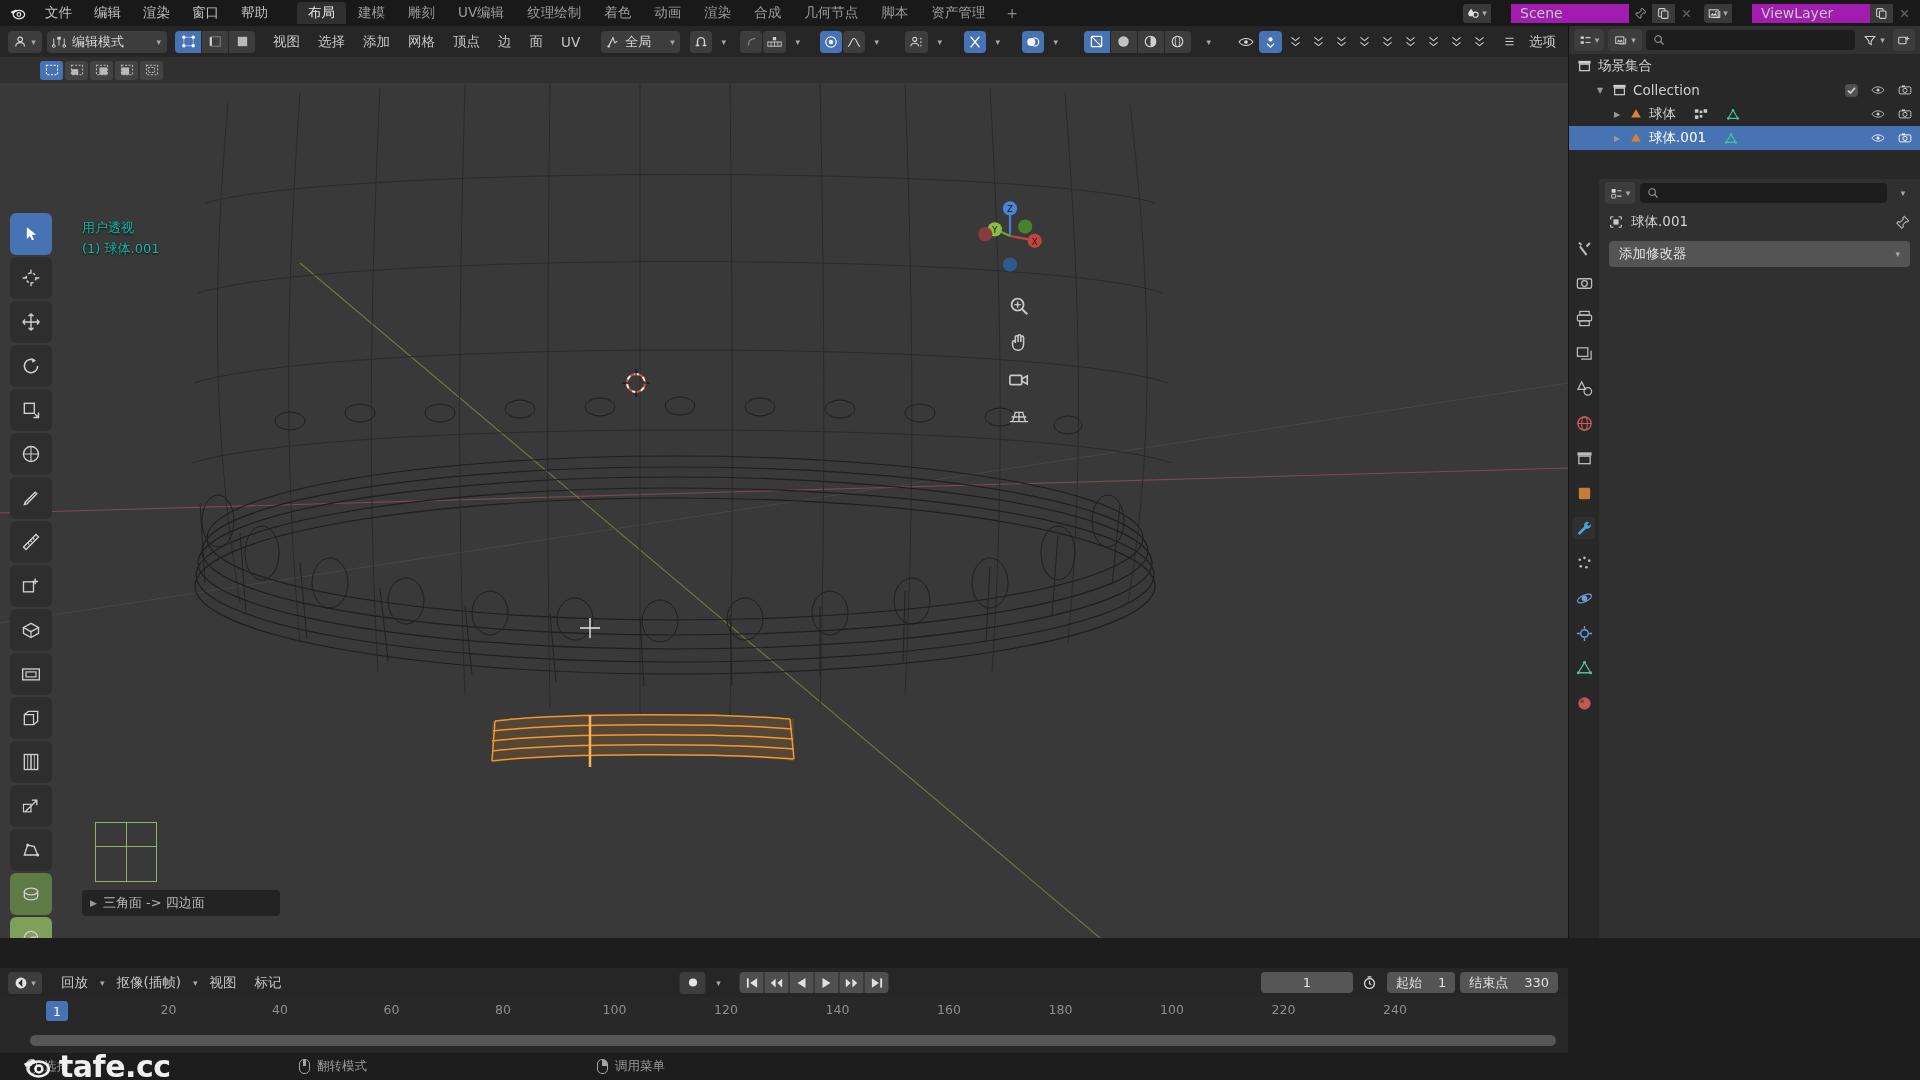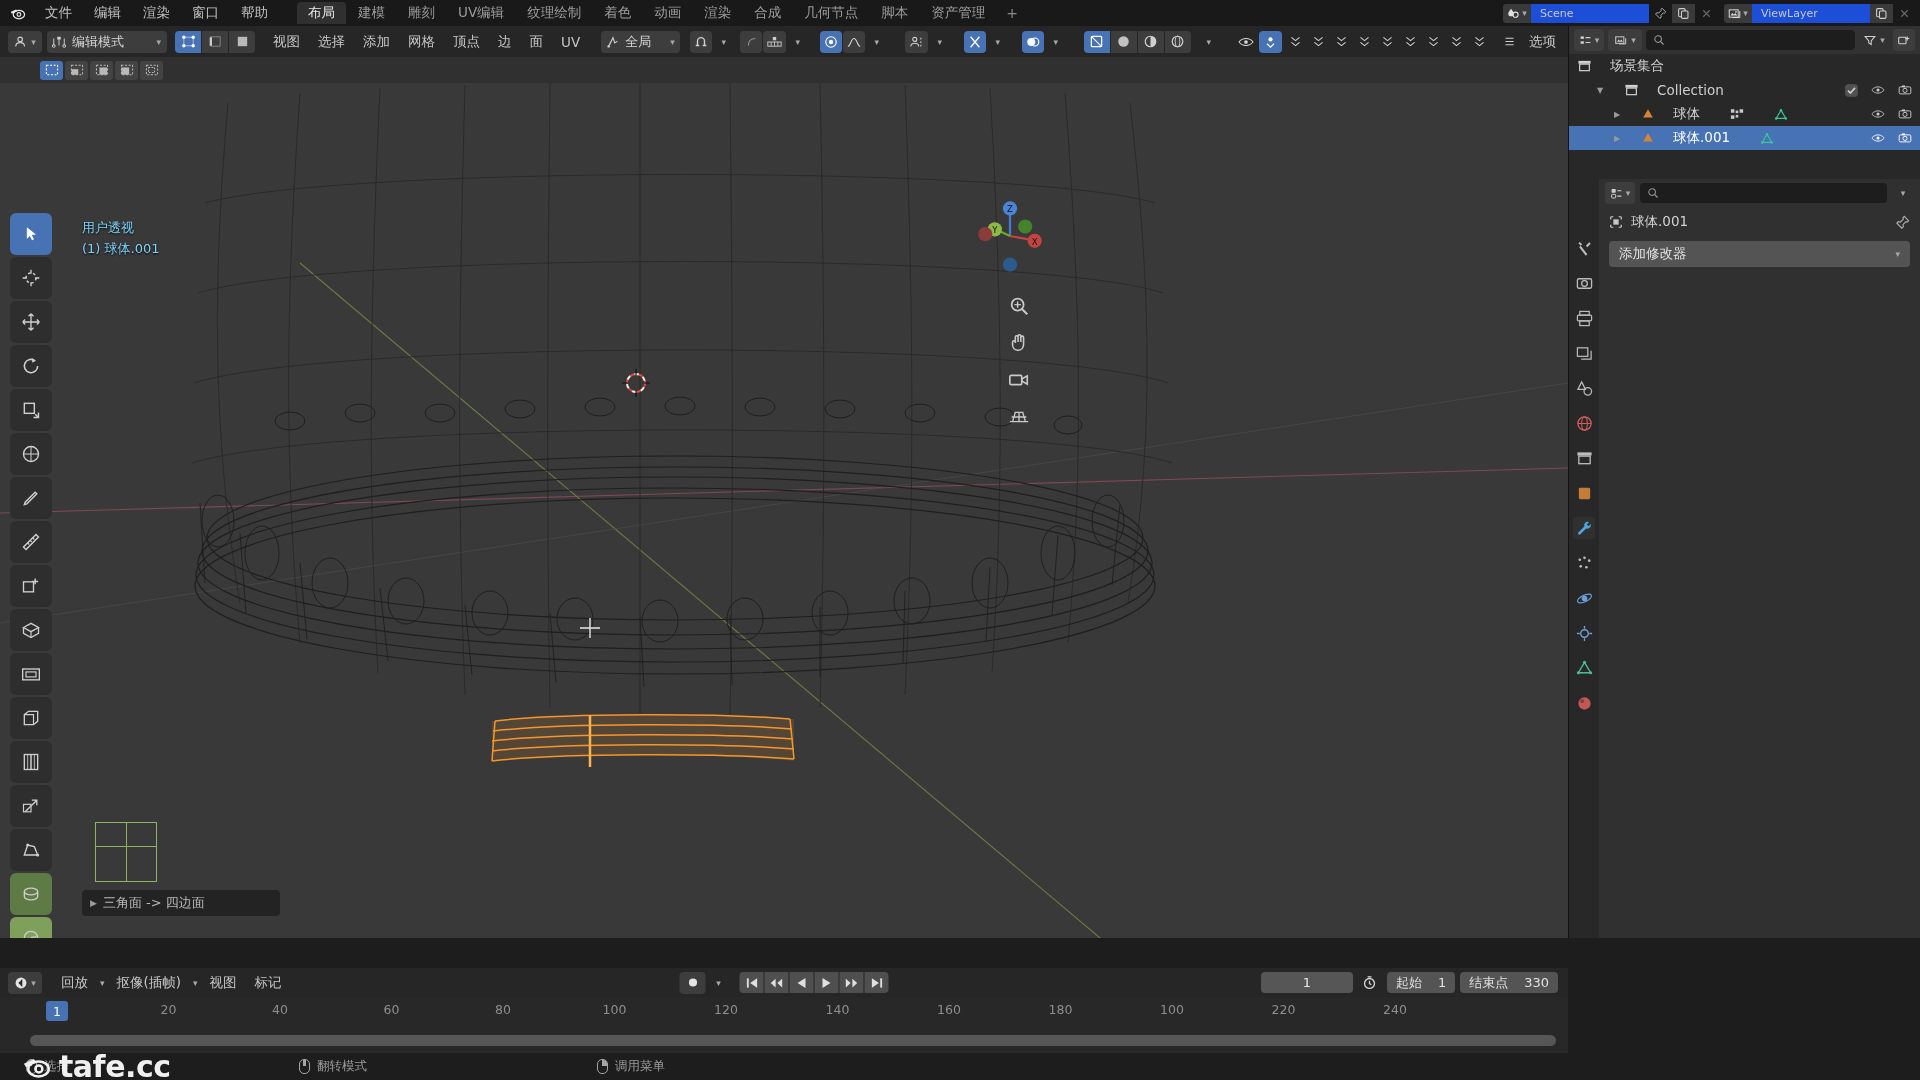--- a/index.html
+++ b/index.html
@@ -34,22 +34,22 @@
   .topbar-right {
     position:absolute; right:0; top:0; height:26px;
     display:flex; align-items:center; gap:0px; padding-right:4px;
   }
   .id-block { display:flex; align-items:center; height:19px; }
   .id-icon {
     width:28px; height:19px; background:#3a3a3a; border-radius:3px 0 0 3px;
     display:flex; align-items:center; justify-content:center; gap:2px;
   }
   .id-name {
-    height:19px; background:#1d4ed8; min-width:118px; padding:0 9px;
-    display:flex; align-items:center; color:#c8c8c8; font-size:11px;
+    height:19px; background:#a21caf; min-width:118px; padding:0 9px;
+    display:flex; align-items:center; color:#c8c8c8; font-size:14px;margin-left:20px;
   }
   .id-btn {
     width:23px; height:19px; display:flex; align-items:center; justify-content:center;
     color:#b5b5b5;
   }
   .id-btn.sunk { background:#3a3a3a; }
   .id-btn.dim { color:#5e5e5e; }
 
   
   .vp-header {
@@ -95,21 +95,21 @@
   .ts-btn.on { background:#4772b3; }
 
   
   .viewport {
     position:absolute; left:0; top:83px; width:1568px; height:855px;
     background:#393939; overflow:hidden;
   }
   .vp-canvas { position:absolute; inset:0; }
   .vp-text {
     position:absolute; left:82px; top:134px; font-size:13px;
-    color:#7dd3fc; line-height:21px; text-shadow:0 1px 2px #000;
+    color:#14b8a6; line-height:21px; text-shadow:0 1px 2px #000;
   }
 
   
   .toolcol {
     position:absolute; left:10px; top:130px; width:42px;
     display:flex; flex-direction:column; gap:2px;
   }
   .tool {
     width:42px; height:42px; border-radius:6px; background:#2e2e2e;
     display:flex; align-items:center; justify-content:center; color:#cfcfcf;
@@ -179,21 +179,21 @@
   .outliner-head {
     height:28px; background:#323232; display:flex; align-items:center;
     padding:0 5px; gap:4px;
   }
   .ol-search {
     flex:1; height:20px; background:#1d1d1d; border-radius:4px; display:flex;
     align-items:center; padding:0 7px; gap:5px; color:#8a8a8a; font-size:12.5px;
   }
   .ol-row {
     height:24px; display:flex; align-items:center; padding-left:6px;
-    font-size:13.5px; color:#cfcfcf; gap:18px; position:relative;
+    font-size:13.5px; color:#cfcfcf; gap:6px; position:relative;
   }
   .ol-row.selected { background:#4772b3; color:#fff; }
   .ol-right { position:absolute; right:8px; display:flex; gap:13px; align-items:center; }
   .tri { width:12px; text-align:center; font-size:8px; color:#9a9a9a; }
 
   
   .props {
     position:absolute; right:0; top:179px; width:352px; height:759px;
     background:#303030; border-left:1px solid #141414; display:flex;
   }

